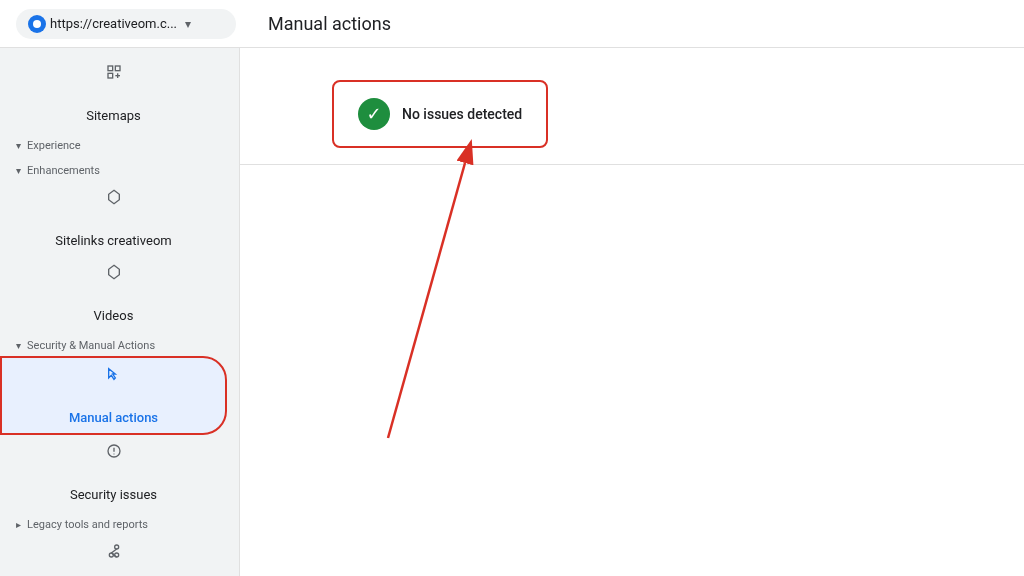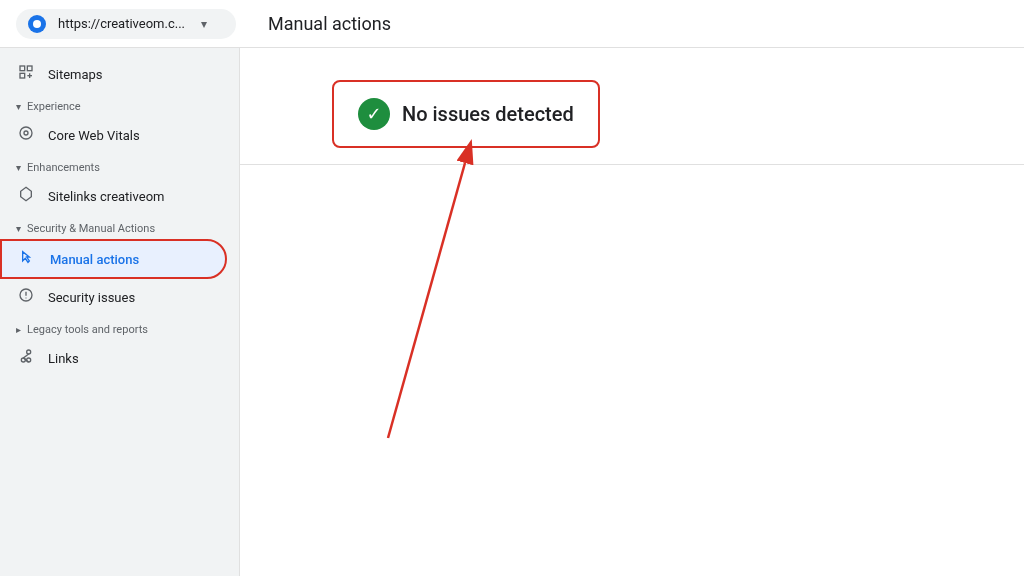--- a/index.html
+++ b/index.html
@@ -23,21 +23,21 @@
       border-bottom: 1px solid #e0e0e0;
       flex-shrink: 0;
     }
     .url-bar {
       display: flex;
       align-items: center;
       background: #f1f3f4;
       border-radius: 24px;
       padding: 6px 12px;
       min-width: 220px;
-      gap: 12px;
+      gap: 4px;
     }
     .url-icon {
       width: 18px;
       height: 18px;
       border-radius: 50%;
       background: #1a73e8;
       display: flex; align-items: center; justify-content: center;
       flex-shrink: 0;
     }
     .url-icon::after {
@@ -78,23 +78,24 @@
       flex-shrink: 0;
       border-right: 1px solid #e0e0e0;
     }
     .sidebar-item {
       display: flex;
       align-items: center;
       padding: 8px 16px;
       cursor: pointer;
       font-size: 13px;
       color: #202124;
-      gap: 12px;
+      gap: 24px;
       border-radius: 0 24px 24px 0;
       margin-right: 12px;
+      flex-direction: column;
     }
     .sidebar-item.active {
       background: #e8f0fe;
       color: #1a73e8;
       font-weight: 500;
       border: 2px solid #d93025;
     }
     .sidebar-item.active .sidebar-icon {
       color: #1a73e8;
     }
@@ -150,21 +151,21 @@
       align-items: center;
       justify-content: center;
       flex-shrink: 0;
     }
     .check-mark {
       color: #fff;
       font-size: 18px;
       line-height: 1;
     }
     .no-issues-text {
-      font-size: 20px;
+      font-size: 14px;
       color: #202124;
       font-weight: 500;
     }
 
     .divider-line {
       border: none;
       border-top: 1px solid #e0e0e0;
       margin: 0 -32px;
       margin-top: 16px;
     }
@@ -208,45 +209,44 @@
       <span class="sidebar-label">Sitemaps</span>
     </div>
 
 
     <div class="sidebar-section">
       <span class="chevron">▾</span>
       <span>Experience</span>
     </div>
 
 
-    <div class="sidebar-item">
-      <span class="sidebar-icon">
-        <svg width="16" height="16" viewBox="0 0 24 24" fill="none" stroke="#5f6368" stroke-width="2">
-            <circle cx="12" cy="12" r="9"></circle>
-            <circle cx="12" cy="12" r="3"></circle>
-          </svg>
-      </span>
-      <span class="sidebar-label">Core Web Vitals</span>
-    </div>
 
 
     <div class="sidebar-section">
       <span class="chevron">▾</span>
       <span>Enhancements</span>
     </div>
 
     <div class="sidebar-item">
       <span class="sidebar-icon">
         <svg width="16" height="16" viewBox="0 0 24 24" fill="none" stroke="#5f6368" stroke-width="2">
             <polygon points="12,2 20,8 20,16 12,22 4,16 4,8"></polygon>
           </svg>
       </span>
       <span class="sidebar-label">Sitelinks creativeom</span>
     </div>
 
+    <div class="sidebar-item">
+      <span class="sidebar-icon">
+        <svg width="16" height="16" viewBox="0 0 24 24" fill="none" stroke="#5f6368" stroke-width="2">
+            <polygon points="12,2 20,8 20,16 12,22 4,16 4,8"></polygon>
+          </svg>
+      </span>
+      <span class="sidebar-label">Videos</span>
+    </div>
 
     <div class="sidebar-section">
       <span class="chevron">▾</span>
       <span>Security &amp; Manual Actions</span>
     </div>
 
     <div class="sidebar-item active">
       <span class="sidebar-icon">
         <svg width="16" height="16" viewBox="0 0 24 24" fill="none" stroke="#1a73e8" stroke-width="2">
             <path d="M4 4 L4 18 L8 14 L12 20 L14 18 L10 12 L14 12 Z"></path>

